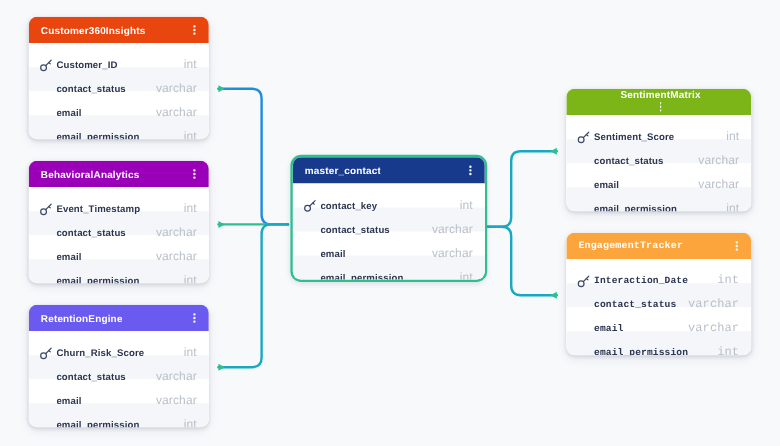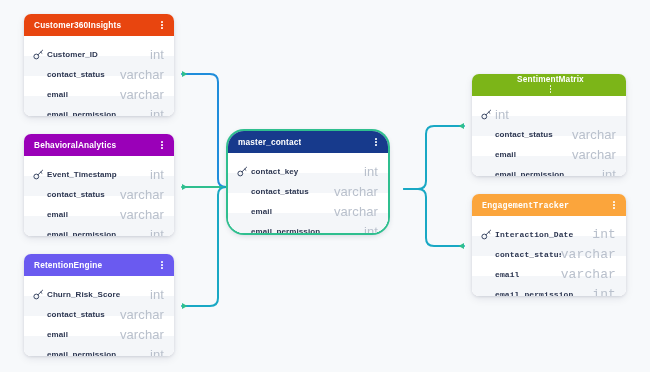--- a/index.html
+++ b/index.html
@@ -90,21 +90,21 @@
     flex: 1 1 auto;
     font-size: 8px;
     font-weight: bold;
     color: #2b3550;
     white-space: nowrap;
     overflow: hidden;
     letter-spacing: 0.1px;
   }
   .field-type {
     flex: 0 0 auto;
-    font-size: 13px;
+    font-size: 10px;
     color: #b9c0cc;
     letter-spacing: 0.1px;
     text-align: left;
   }
 </style>
 </head>
 <body>
 
 <div id="canvas" style="background: rgb(247, 249, 251);">
 
@@ -236,21 +236,21 @@
           <div class="field-name">email</div>
           <div class="field-type">varchar</div>
         </div>
         <div class="field-row alt">
           <div class="key-slot"></div>
           <div class="field-name">email_permission</div>
           <div class="field-type">int</div>
         </div>
       </div>
     </div>
-    <div class="table-card selected" style="left: 228px; top: 131px; width: 160px; border-radius: 16px;">
+    <div class="table-card selected" style="left: 244px; top: 131px; width: 160px;">
       <div class="card-header" style="background: rgb(23, 58, 140);">
         <div class="card-title">master_contact</div>
         <div class="kebab-icon">
           <i></i>
           <i></i>
           <i></i>
         </div>
       </div>
       <div class="card-body">
         <div class="field-row">
@@ -292,20 +292,21 @@
       </div>
       <div class="card-body">
         <div class="field-row">
           <div class="key-slot">
             <svg width="11" height="11" viewBox="0 0 11 11" class="key-icon">
               <circle cx="3.3" cy="7.5" r="2.4" fill="none" stroke="#3b4763" stroke-width="1"></circle>
               <path d="M5.1,5.7 L9.6,1.2" stroke="#3b4763" stroke-width="1" fill="none" stroke-linecap="round"></path>
               <path d="M7.6,3.2 L8.9,4.2" stroke="#3b4763" stroke-width="1" fill="none" stroke-linecap="round"></path>
             </svg>
           </div>
+          <div class="field-name">Sentiment_Score</div>
           <div class="field-type">int</div>
         </div>
         <div class="field-row alt">
           <div class="key-slot"></div>
           <div class="field-name">contact_status</div>
           <div class="field-type">varchar</div>
         </div>
         <div class="field-row">
           <div class="key-slot"></div>
           <div class="field-name">email</div>

